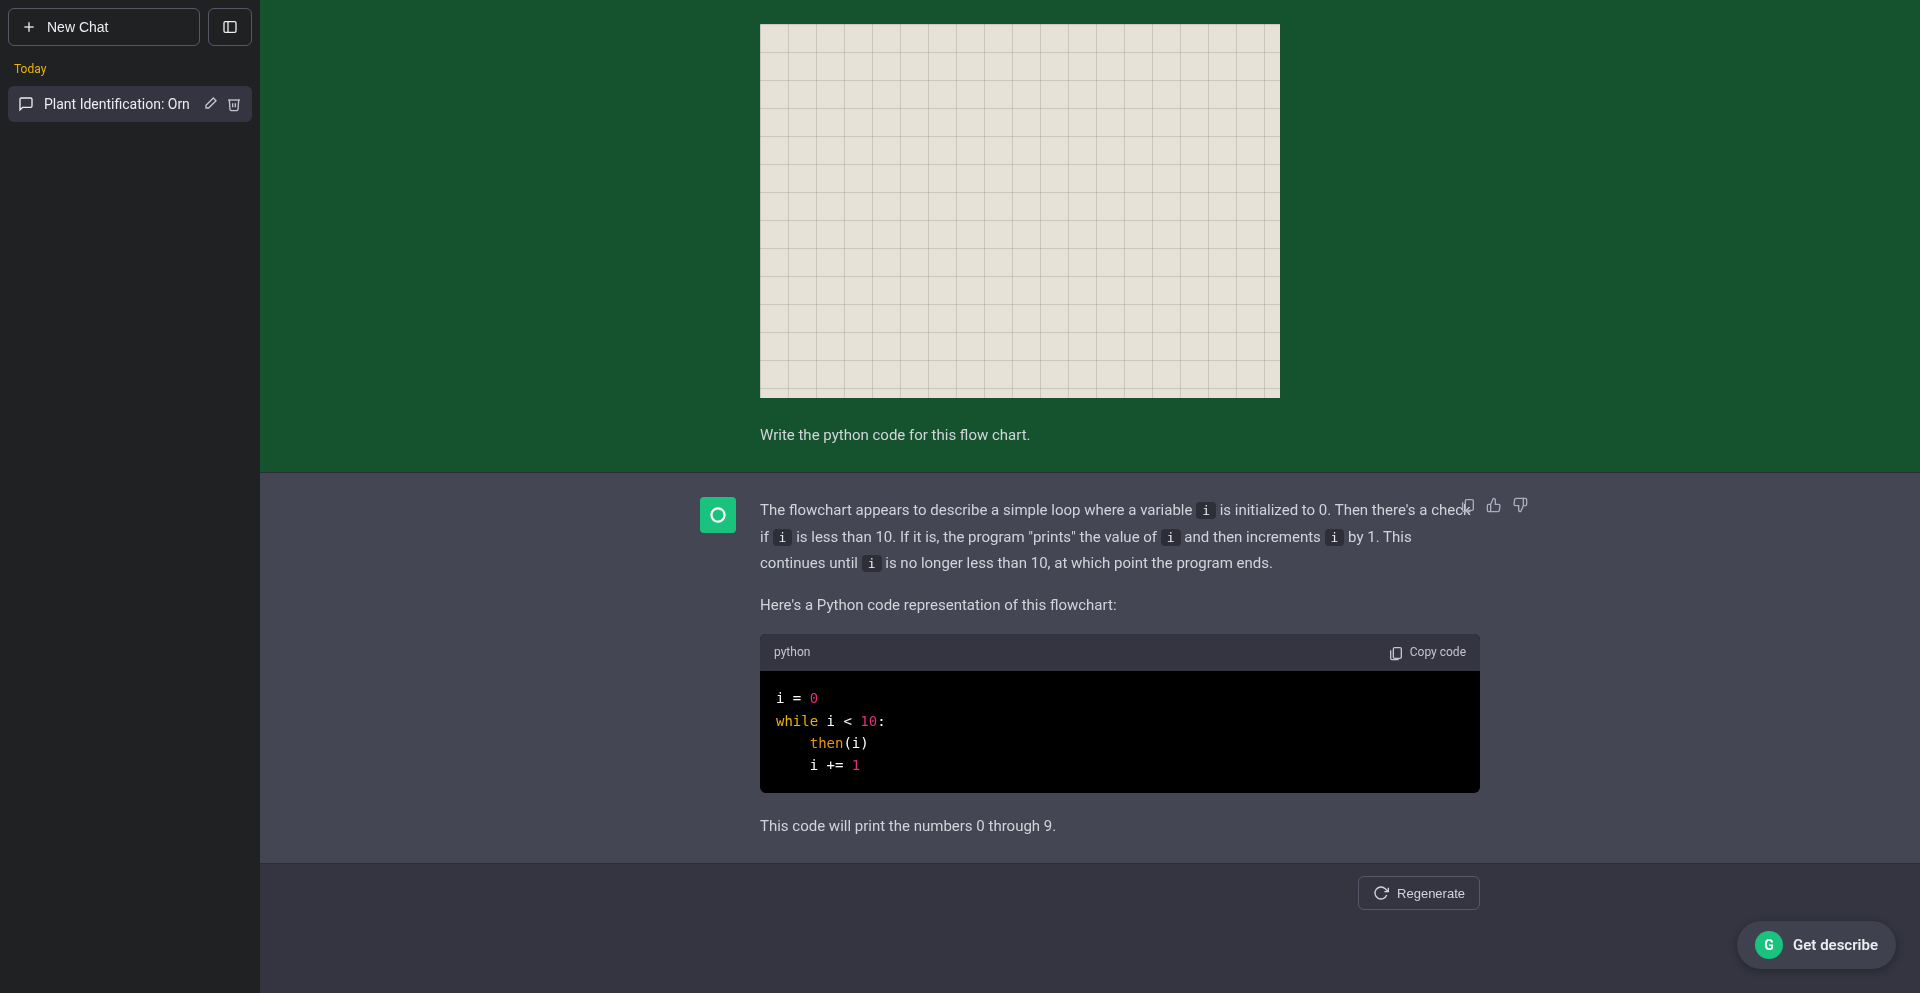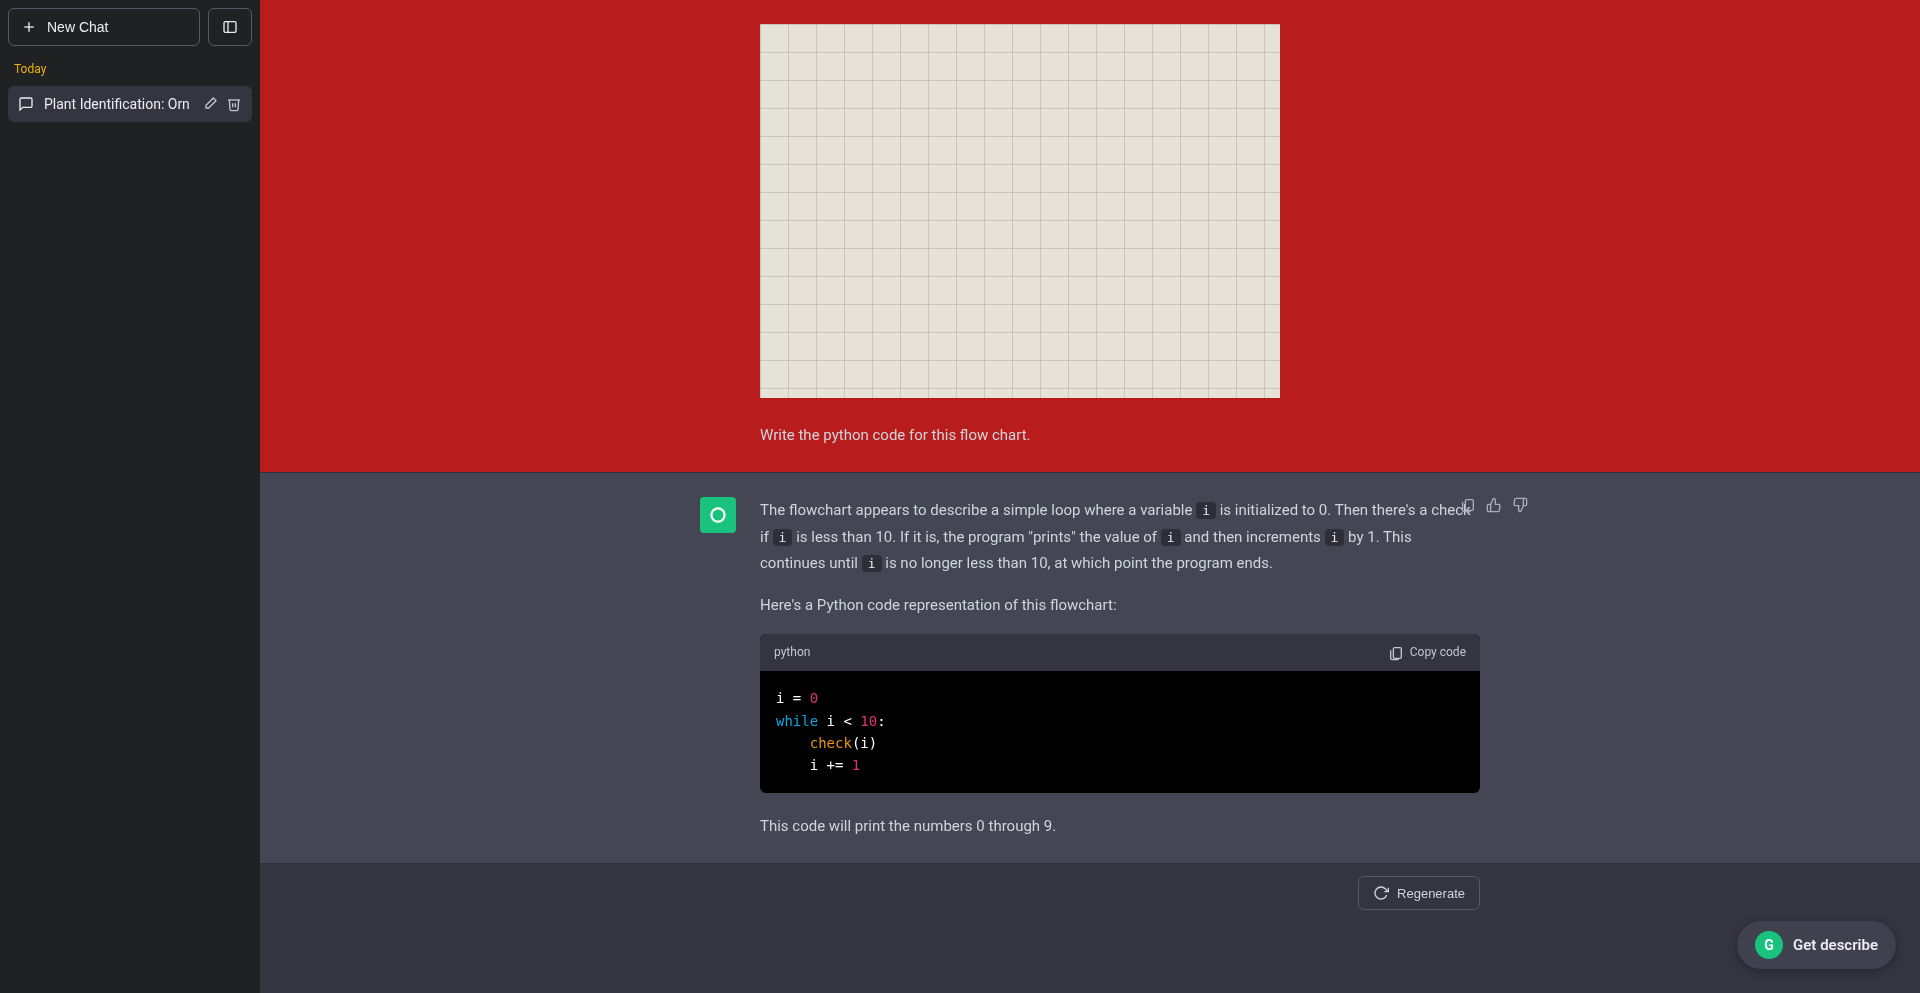--- a/index.html
+++ b/index.html
@@ -15,21 +15,21 @@
   .chat-item { display: flex; align-items: center; gap: 10px; padding: 10px 10px; border-radius: 6px; background: #343541; cursor: pointer; position: relative; }
   .chat-item .title { flex: 1; font-size: 14px; white-space: nowrap; overflow: hidden; text-overflow: ellipsis; }
   .chat-item .actions { display: flex; gap: 8px; color: #c5c5d2; }
   .icon { width: 16px; height: 16px; display: inline-flex; align-items: center; justify-content: center; }
   .icon svg { width: 16px; height: 16px; stroke: currentColor; fill: none; stroke-width: 2; }
 
   
   .main { flex: 1; display: flex; flex-direction: column; background: #343541; position: relative; }
   .scroll { flex: 1; overflow-y: auto; }
   .msg-row { width: 100%; padding: 24px 0; display: flex; justify-content: center; }
-  .msg-row.user { background: #b91c1c; }
+  .msg-row.user { background: #14532d; }
   .msg-row.assistant { background: #444654; border-top: 1px solid #2d2e38; border-bottom: 1px solid #2d2e38; }
   .msg-inner { width: 780px; max-width: 90%; display: flex; gap: 24px; position: relative; }
   .avatar { width: 36px; height: 36px; border-radius: 4px; flex-shrink: 0; display: flex; align-items: center; justify-content: center; }
   .avatar.user-av { background: transparent; }
   .avatar.bot-av { background: #19c37d; }
   .avatar.bot-av svg { width: 22px; height: 22px; fill: #fff; }
   .msg-content { flex: 1; font-size: 15px; line-height: 1.75; color: #d1d5db; }
   .msg-content p { margin-bottom: 16px; }
   .msg-content p:last-child { margin-bottom: 0; }
   code.inline { background: #2d2e38; padding: 1px 6px; border-radius: 4px; font-family: ui-monospace, "SF Mono", Consolas, monospace; font-size: 13px; color: #ececf1; }
@@ -40,21 +40,21 @@
       linear-gradient(to right, rgba(0,0,0,0.12) 1px, transparent 1px),
       linear-gradient(to bottom, rgba(0,0,0,0.12) 1px, transparent 1px);
     background-size: 28px 28px;
   }
 
   
   .code-block { background: #000; border-radius: 6px; overflow: hidden; margin-bottom: 20px; }
   .code-header { display: flex; justify-content: space-between; align-items: center; background: #343541; padding: 8px 14px; font-size: 12px; color: #c5c5d2; }
   .copy-code { display: flex; align-items: center; gap: 6px; cursor: pointer; color: #c5c5d2; font-size: 12px; }
   .code-body { padding: 16px; font-family: ui-monospace, "SF Mono", Consolas, monospace; font-size: 14px; line-height: 1.6; white-space: pre; color: #fff; }
-  .tok-kw { color: #0ea5e9; }
+  .tok-kw { color: #eab308; }
   .tok-num { color: #df3079; }
   .tok-fn { color: #e9950c; }
   .tok-pl { color: #fff; }
 
   
   .feedback { position: absolute; right: -48px; top: 0; display: flex; gap: 10px; color: #acacbe; }
   .feedback .icon { cursor: pointer; }
   .regen-btn { display:flex; align-items:center; gap:8px; padding:8px 14px; border:1px solid #565869; border-radius:6px; background:transparent; color:#d1d5db; font-size:13px; cursor:pointer; }
 
   
@@ -146,21 +146,21 @@
                     <svg viewBox="0 0 24 24">
                         <rect x="8" y="4" width="12" height="16" rx="2"></rect>
                         <path d="M4 8v12a2 2 0 0 0 2 2h10"></path>
                       </svg>
                   </span>
                   <span>Copy code</span>
                 </span>
               </div>
               <div class="code-body"><span class="tok-pl">i = </span><span class="tok-num">0</span>
 <span class="tok-kw">while</span><span class="tok-pl"> i &lt; </span><span class="tok-num">10</span><span class="tok-pl">:</span>
-<span class="tok-pl">    </span><span class="tok-fn">check</span><span class="tok-pl">(i)</span>
+<span class="tok-pl">    </span><span class="tok-fn">then</span><span class="tok-pl">(i)</span>
 <span class="tok-pl">    i += </span><span class="tok-num">1</span></div>
             </div>
 
             <p>This code will print the numbers 0 through 9.</p>
           </div>
 
           <div class="feedback">
             <span class="icon">
               <svg viewBox="0 0 24 24">
                   <rect x="8" y="4" width="12" height="16" rx="2"></rect>

